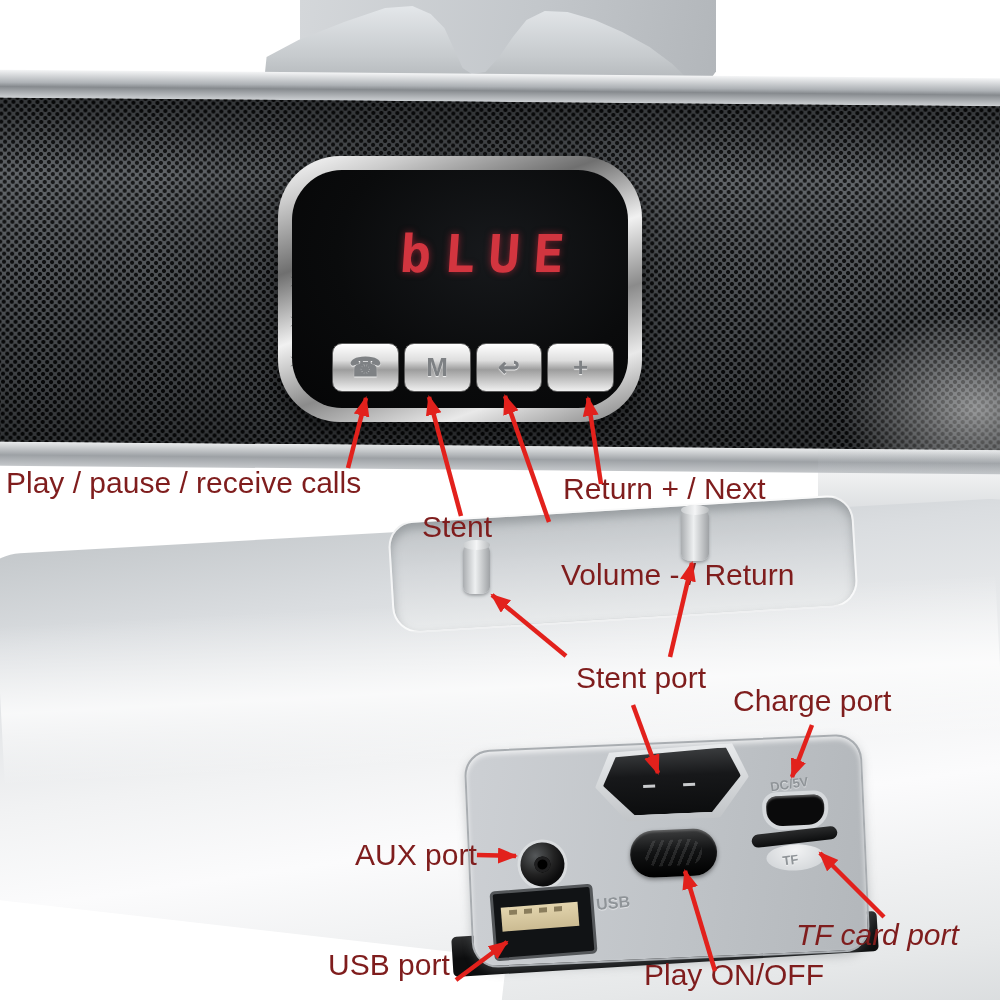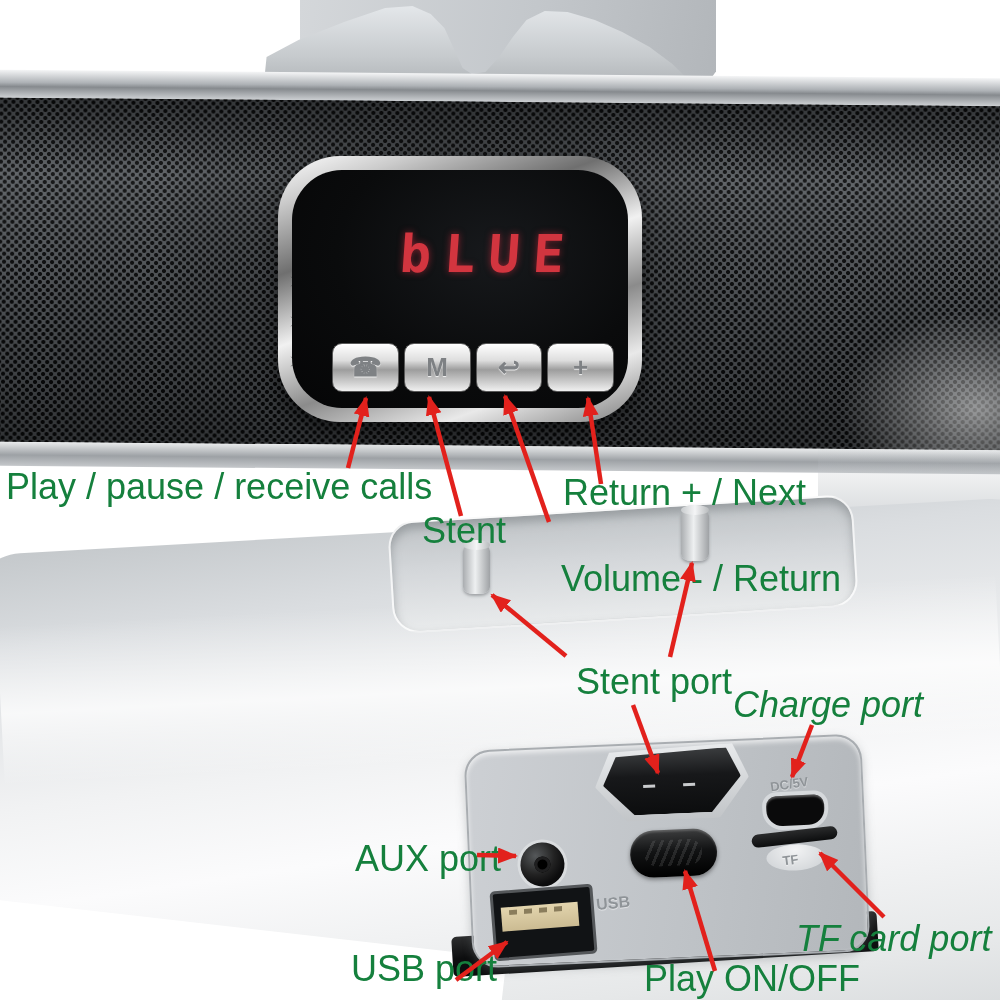--- a/index.html
+++ b/index.html
@@ -106,21 +106,21 @@
     background:repeating-linear-gradient(115deg,rgba(255,255,255,.10) 0 3px,rgba(0,0,0,0) 3px 8px);}
   .musb{left:298px;top:57px;width:58px;height:30px;border-radius:10px 10px 16px 16px;
     background:#0a0a0b;box-shadow:0 0 0 4px #d6d9dc,inset 0 2px 2px rgba(255,255,255,.3);}
   .tf-slot{left:282px;top:92px;width:86px;height:13px;border-radius:7px;transform:rotate(-4deg);
     background:linear-gradient(180deg,#2a2b2c,#0c0d0e);}
   .tf-bulge{left:296px;top:106px;width:58px;height:26px;border-radius:50%;
     background:radial-gradient(ellipse at 50% 20%,#f2f3f4,#d4d7da 80%);}
   .engraved{color:#8f9498;text-shadow:0 1px 1px rgba(255,255,255,.55);font-weight:bold;}
 
   
-  .ann{position:absolute;color:#15803d;font-size:36px;letter-spacing:0;white-space:nowrap;}
+  .ann{position:absolute;color:#7f1d1d;font-size:30px;letter-spacing:0;white-space:nowrap;}
   svg.overlay{position:absolute;left:0;top:0;width:1000px;height:1000px;pointer-events:none;}
 </style>
 </head>
 <body>
 
 <div class="abs bracket-plate"></div>
 <div class="abs bracket-base"></div>
 <div class="abs bracket-lip"></div>
 
 <div class="abs soundbar">
@@ -181,23 +181,23 @@
   <div class="p tf-bulge"></div>
   <div class="p tf-slot"></div>
   <div class="p engraved" style="left:312px;top:114px;font-size:13px;transform:rotate(-5deg);">TF</div>
 </div>
 
 <div class="ann" style="left:6px;top:466px;">Play / pause / receive calls</div>
 <div class="ann" style="left:422px;top:510px;">Stent</div>
 <div class="ann" style="left:563px;top:472px;">Return + / Next</div>
 <div class="ann" style="left:561px;top:522px;margin-top:36px;">Volume - / Return</div>
 <div class="ann" style="left:552px;top:661px;margin-left:24px;">Stent port</div>
-<div class="ann" style="left:733px;top:684px;font-style:italic;">Charge port</div>
+<div class="ann" style="left:733px;top:684px;">Charge port</div>
 <div class="ann" style="left:344px;top:838px;margin-left:11px;">AUX port</div>
-<div class="ann" style="left:328px;top:948px;margin-left:23px;">USB port</div>
+<div class="ann" style="left:328px;top:948px;">USB port</div>
 <div class="ann" style="left:644px;top:958px;">Play ON/OFF</div>
 <div class="ann" style="left:796px;top:918px;font-style:italic;">TF card port</div>
 
 <svg class="overlay">
   <defs>
     <marker id="ah" markerUnits="userSpaceOnUse" markerWidth="22" markerHeight="18" refX="18" refY="8" orient="auto">
       <path d="M0,0 L20,8 L0,16 Z" fill="#e2211c"></path>
     </marker>
   </defs>
   <g stroke="#e2211c" stroke-width="4.5">

